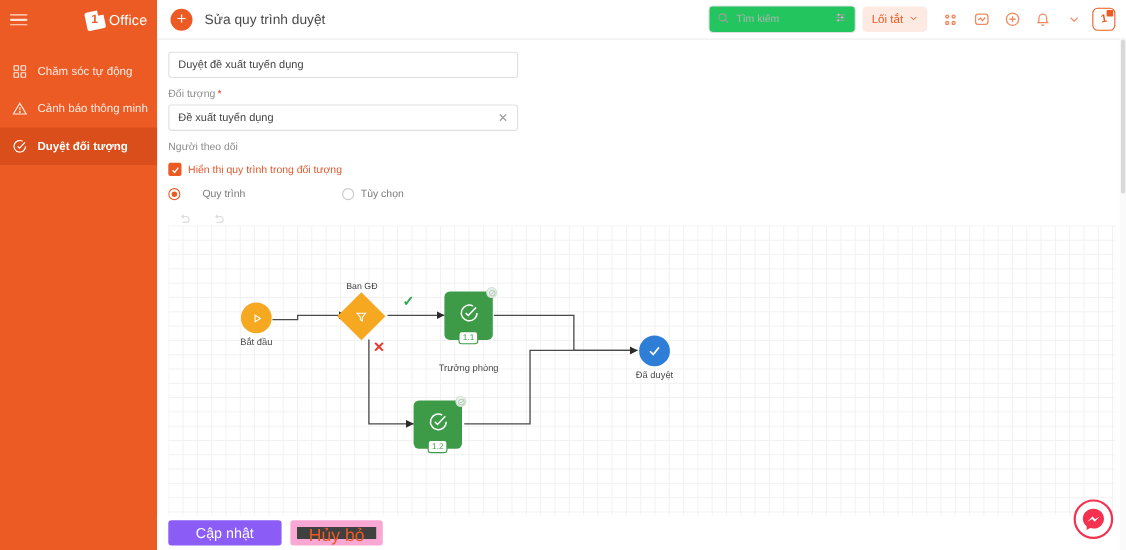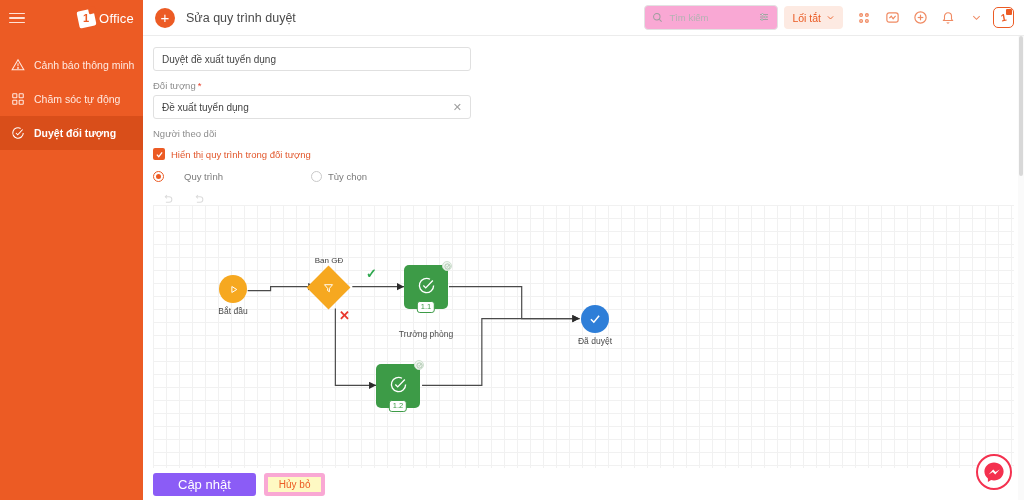--- a/index.html
+++ b/index.html
@@ -54,21 +54,21 @@
   }
   .plus-btn {
     width: 20px; height: 20px; border-radius: 50%; background: #ec5b24;
     color: #fff; display: flex; align-items: center; justify-content: center;
     font-size: 15px; line-height: 1; flex: none; cursor: pointer;
   }
   .page-title { margin-left: 11px; font-size: 12.5px; color: #4a4a4a; }
   .top-right { margin-left: auto; display: flex; align-items: center; gap: 6px; }
   .search-box {
     width: 134px; height: 25px; border: 1px solid #e2e2e2; border-radius: 4px;
-    display: flex; align-items: center; padding: 0 7px; gap: 6px; background: #f9a8d4; justify-content: space-between;
+    display: flex; align-items: center; padding: 0 7px; gap: 6px; background: #22c55e; justify-content: space-between;
   }
   .search-box input {
     border: 0; outline: 0; flex: 1; font-size: 9.5px; color: #555;
     font-family: "Liberation Sans", sans-serif; background: transparent; min-width: 0;
   }
   .search-box input::placeholder { color: #b3b3b3; }
   .ico-btn {
     width: 22px; height: 22px; display: flex; align-items: center;
     justify-content: center; cursor: pointer; color: #f08a62;
   }
@@ -186,21 +186,21 @@
   .footer {
     position: absolute; left: 143px; right: 0; bottom: 0; height: 32px;
     background: #fff; display: flex; align-items: center; gap: 8px;
     padding: 0 0 0 10px; z-index: 8;
   }
   .btn-primary {
     background: #8b5cf6; color: #fff; font-size: 13px; border: 0; border-radius: 3px;
     height: 23px; padding: 0 25px; cursor: pointer; font-family: "Liberation Sans", sans-serif;
   }
   .btn-outline {
-    background: #fef9c3; color: #ec5b24; font-size: 10px; border: 4px solid #f9a8d4;
+    background: #404040; color: #ec5b24; font-size: 16px; border: 6px solid #f9a8d4;
     border-radius: 3px; height: 23px; padding: 0 11px; cursor: pointer;
     font-family: "Liberation Sans", sans-serif;
   }
   .scroll-rail {
     position: absolute; right: 0; top: 36px; bottom: 0; width: 6px; background: #fafafa; z-index: 9;
   }
   .scroll-thumb {
     position: absolute; top: 0; left: 1px; width: 4px; height: 140px;
     background: #d8d8d8; border-radius: 3px; cursor: pointer;
   }
@@ -224,41 +224,41 @@
         </div>
       <div class="brand">
         <div class="brand-mark">
           <span>1</span>
         </div>
         <div class="brand-text">Office</div>
       </div>
     </div>
 
     <nav class="sb-nav">
-      <div class="sb-item">
-        <span class="sb-ico">
-          <svg viewBox="0 0 24 24" fill="none" stroke="#ffe9e0" stroke-width="1.8">
-            <path d="M12 3 L22 20 H2 Z"></path>
-              <line x1="12" y1="9" x2="12" y2="14"></line>
-              <circle cx="12" cy="17" r=".7" fill="#ffe9e0"></circle>
-          </svg>
-        </span>
-        <span>Cảnh báo thông minh</span>
-      </div>
-
       <div class="sb-item">
         <span class="sb-ico">
           <svg viewBox="0 0 24 24" fill="none" stroke="#ffe9e0" stroke-width="1.8">
             <rect x="3" y="3" width="7" height="7" rx="1"></rect>
               <rect x="14" y="3" width="7" height="7" rx="1"></rect>
             <rect x="3" y="14" width="7" height="7" rx="1"></rect>
               <rect x="14" y="14" width="7" height="7" rx="1"></rect>
           </svg>
         </span>
         <span>Chăm sóc tự động</span>
+      </div>
+
+      <div class="sb-item">
+        <span class="sb-ico">
+          <svg viewBox="0 0 24 24" fill="none" stroke="#ffe9e0" stroke-width="1.8">
+            <path d="M12 3 L22 20 H2 Z"></path>
+              <line x1="12" y1="9" x2="12" y2="14"></line>
+              <circle cx="12" cy="17" r=".7" fill="#ffe9e0"></circle>
+          </svg>
+        </span>
+        <span>Cảnh báo thông minh</span>
       </div>
 
       <div class="sb-item active">
         <span class="sb-ico">
           <svg viewBox="0 0 24 24" fill="none" stroke="#ffffff" stroke-width="1.8">
             <path d="M21 12a9 9 0 1 1-4.5-7.8"></path>
               <polyline points="8.5,12 11.5,15 20,6"></polyline>
           </svg>
         </span>
         <span>Duyệt đối tượng</span>

